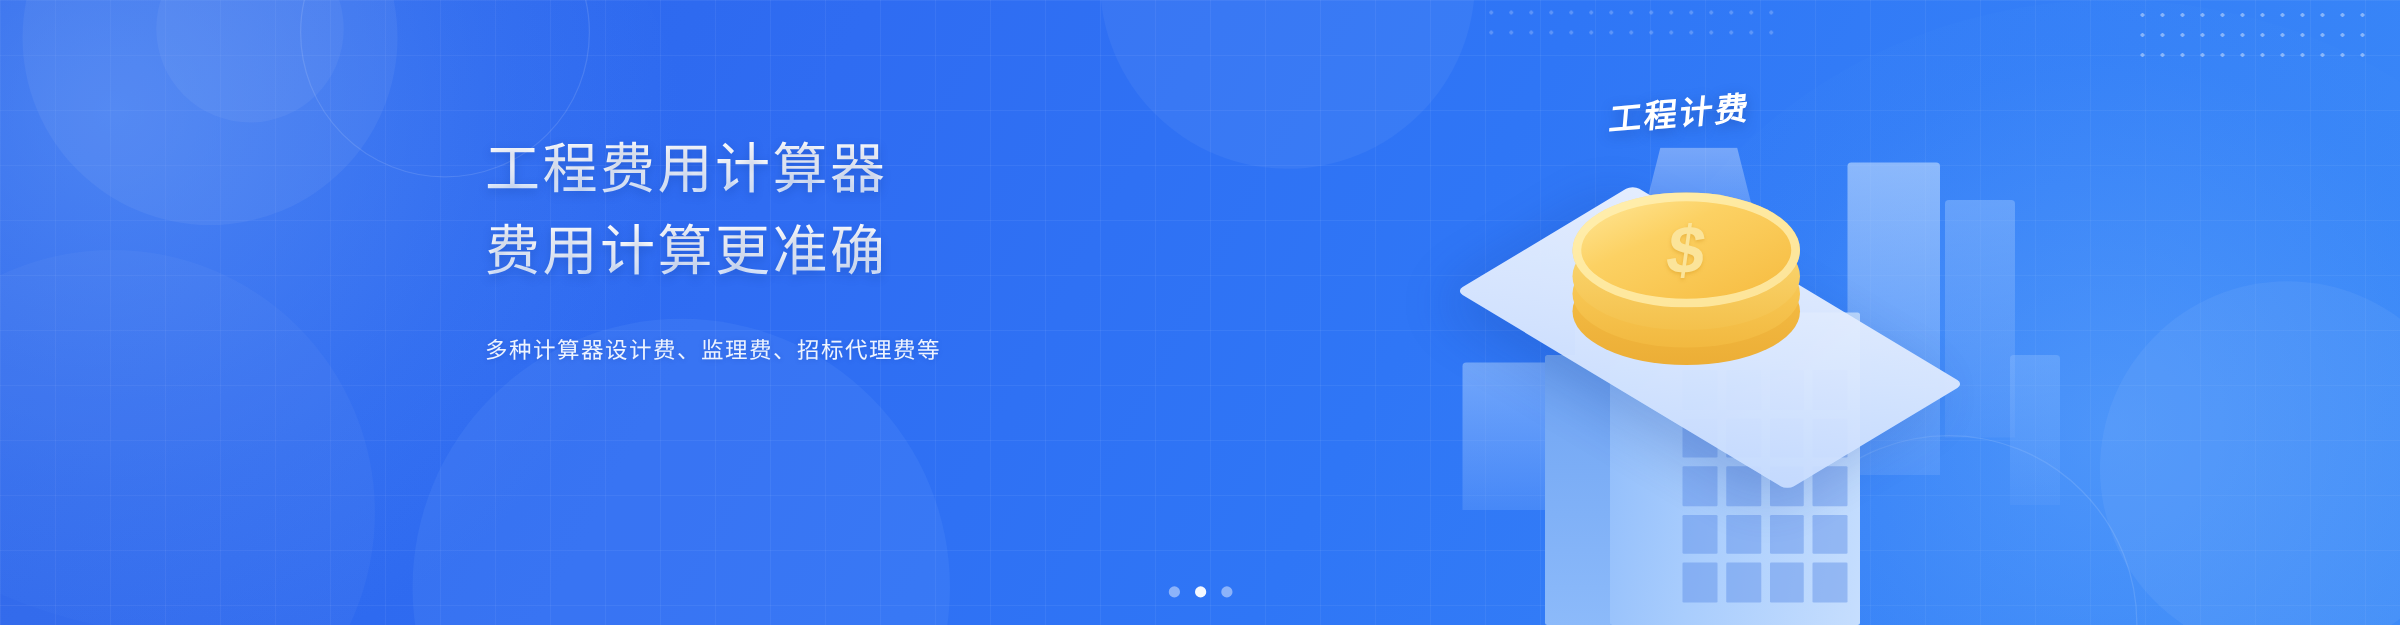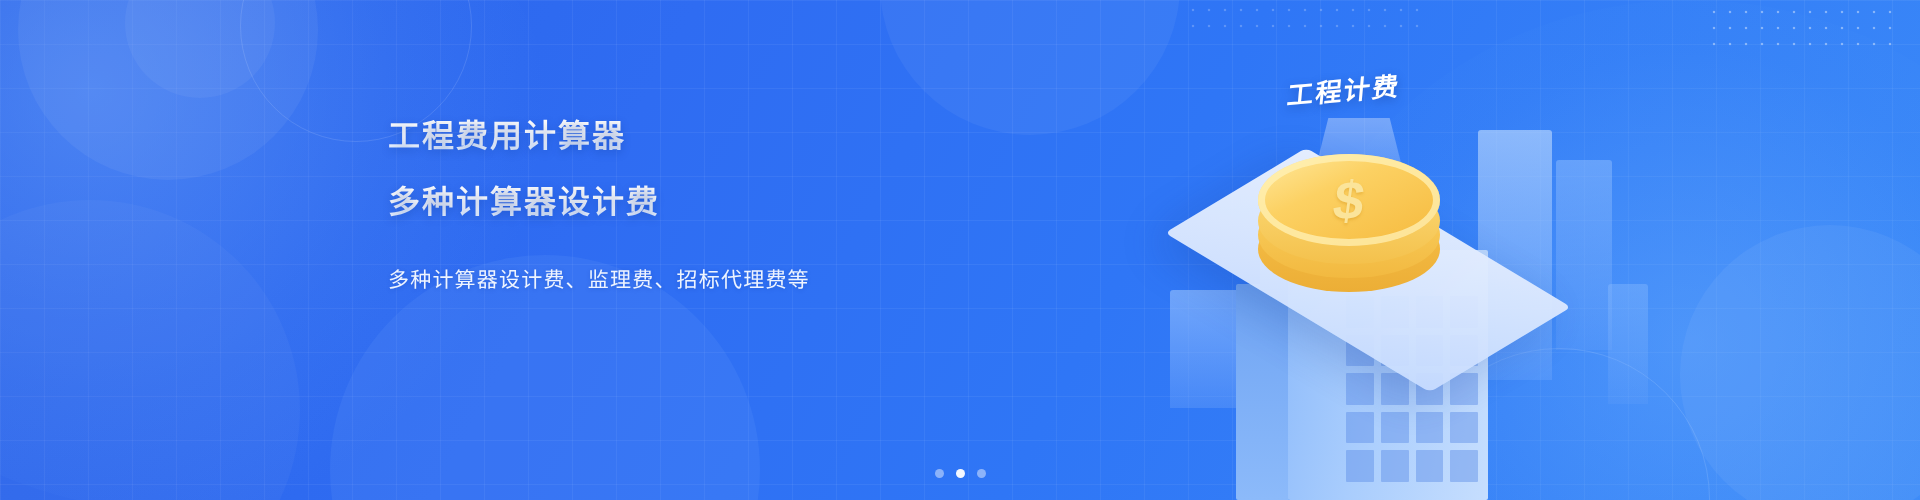--- a/index.html
+++ b/index.html
@@ -42,31 +42,31 @@
   .r2{right:210px;bottom:-150px;width:300px;height:300px;}
   .dot-matrix{
     position:absolute;right:24px;top:4px;width:190px;height:46px;
     background-image:radial-gradient(rgba(255,255,255,.40) 1.4px,transparent 1.6px);
     background-size:16px 16px;
   }
   .dot-matrix.left{left:1185px;right:auto;top:2px;width:240px;height:34px;opacity:.55;}
   
   .copy{position:absolute;left:388px;top:108px;width:560px;}
   .headline{
-    font-weight:bold;font-size:32px;line-height:56px;letter-spacing:2px;
+    font-weight:normal;font-size:44px;line-height:56px;letter-spacing:2px;
     color:#ffffff;
     background:linear-gradient(180deg,#ffffff 46%,#cfe2ff 100%);
     -webkit-background-clip:text;background-clip:text;
     -webkit-text-fill-color:transparent;
     text-shadow:0 3px 8px rgba(12,52,140,.28);
     white-space:nowrap;
   }
   .headline.l2{margin-top:10px;}
   .subtitle{
-    margin-top:30px;font-size:21px;line-height:40px;color:#eef4ff;
+    margin-top:30px;font-size:18px;line-height:40px;color:#eef4ff;
     letter-spacing:1.2px;white-space:nowrap;font-weight:normal;
     text-shadow:0 1px 4px rgba(12,52,140,.22);
   }
   
   .art{position:absolute;left:1110px;top:0;width:560px;height:500px;}
   .bar{position:absolute;bottom:0;border-radius:3px 3px 0 0;}
   .bar-a{left:60px;bottom:92px;width:86px;height:118px;
     background:linear-gradient(180deg,rgba(168,205,255,.55),rgba(120,170,250,.30));}
   .bar-b{left:150px;bottom:92px;width:64px;height:190px;
     background:linear-gradient(180deg,rgba(186,216,255,.48),rgba(120,170,250,.22));}
@@ -146,21 +146,21 @@
     <div class="circle c5"></div>
     <div class="circle c6"></div>
     <div class="ring r1"></div>
     <div class="ring r2"></div>
     <div class="dot-matrix"></div>
     <div class="dot-matrix left"></div>
   </div>
 
   <div class="copy">
     <div class="headline l1">工程费用计算器</div>
-    <div class="headline l2">多种计算器设计费</div>
+    <div class="headline l2">费用计算更准确</div>
     <div class="subtitle">多种计算器设计费、监理费、招标代理费等</div>
   </div>
 
   <div class="art">
     <div class="bar bar-a"></div>
     <div class="bar bar-b"></div>
     <div class="bar bar-c"></div>
     <div class="bar bar-d"></div>
     <div class="bar bar-e"></div>
     <div class="tower-side"></div>

